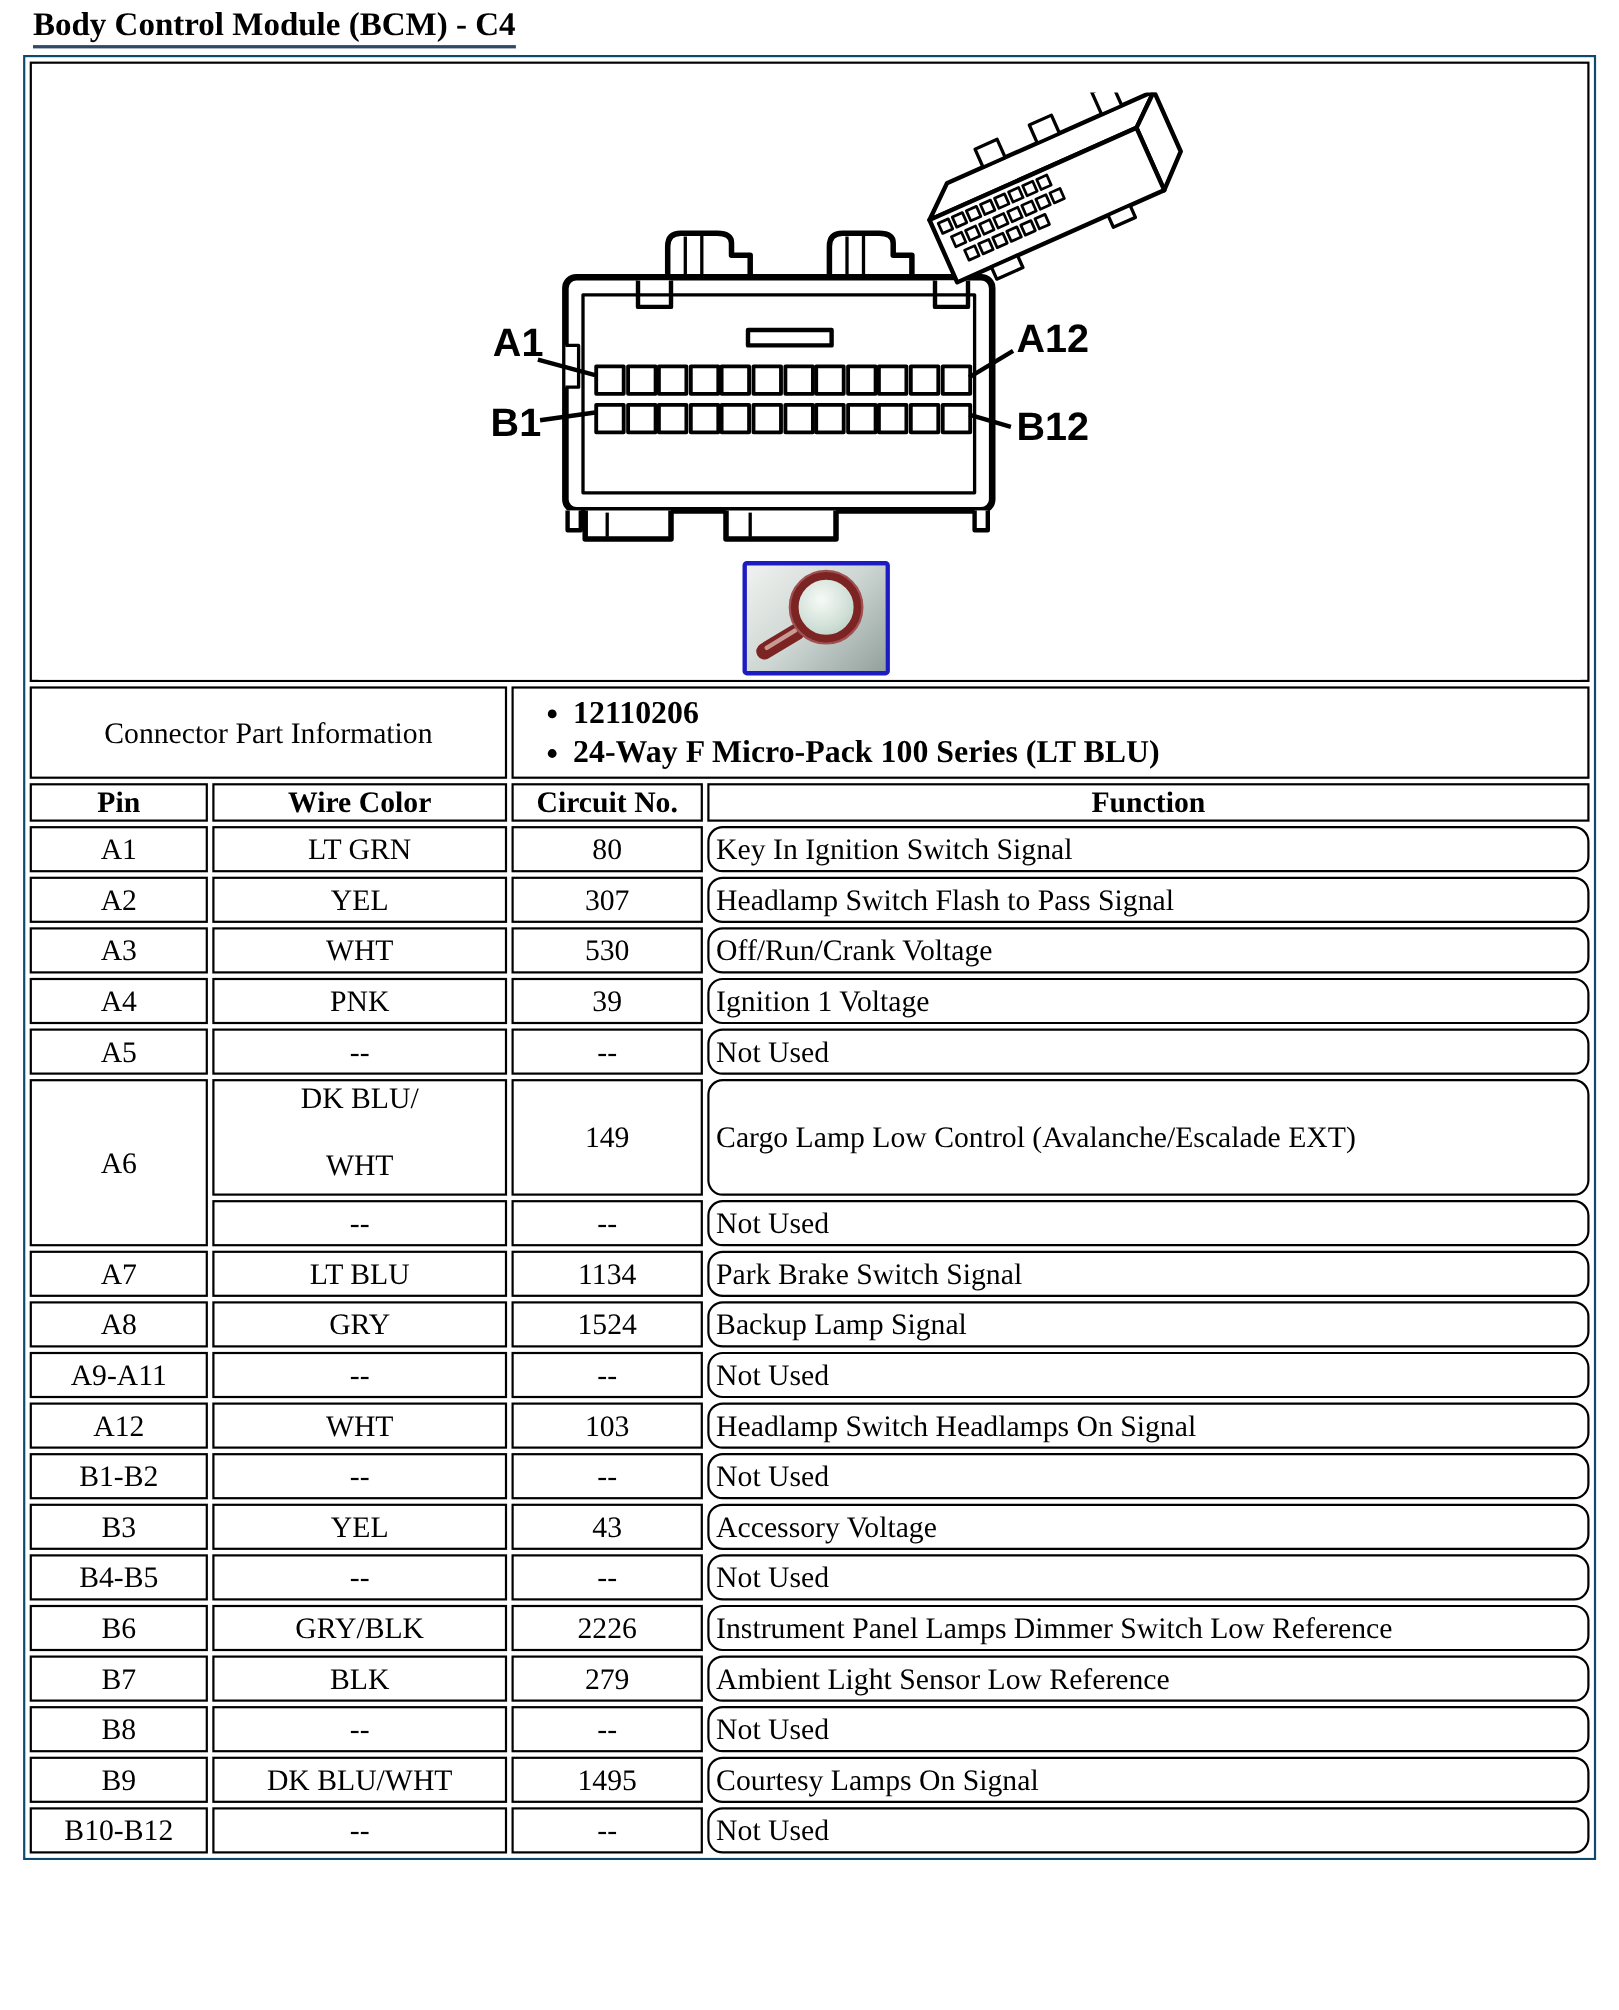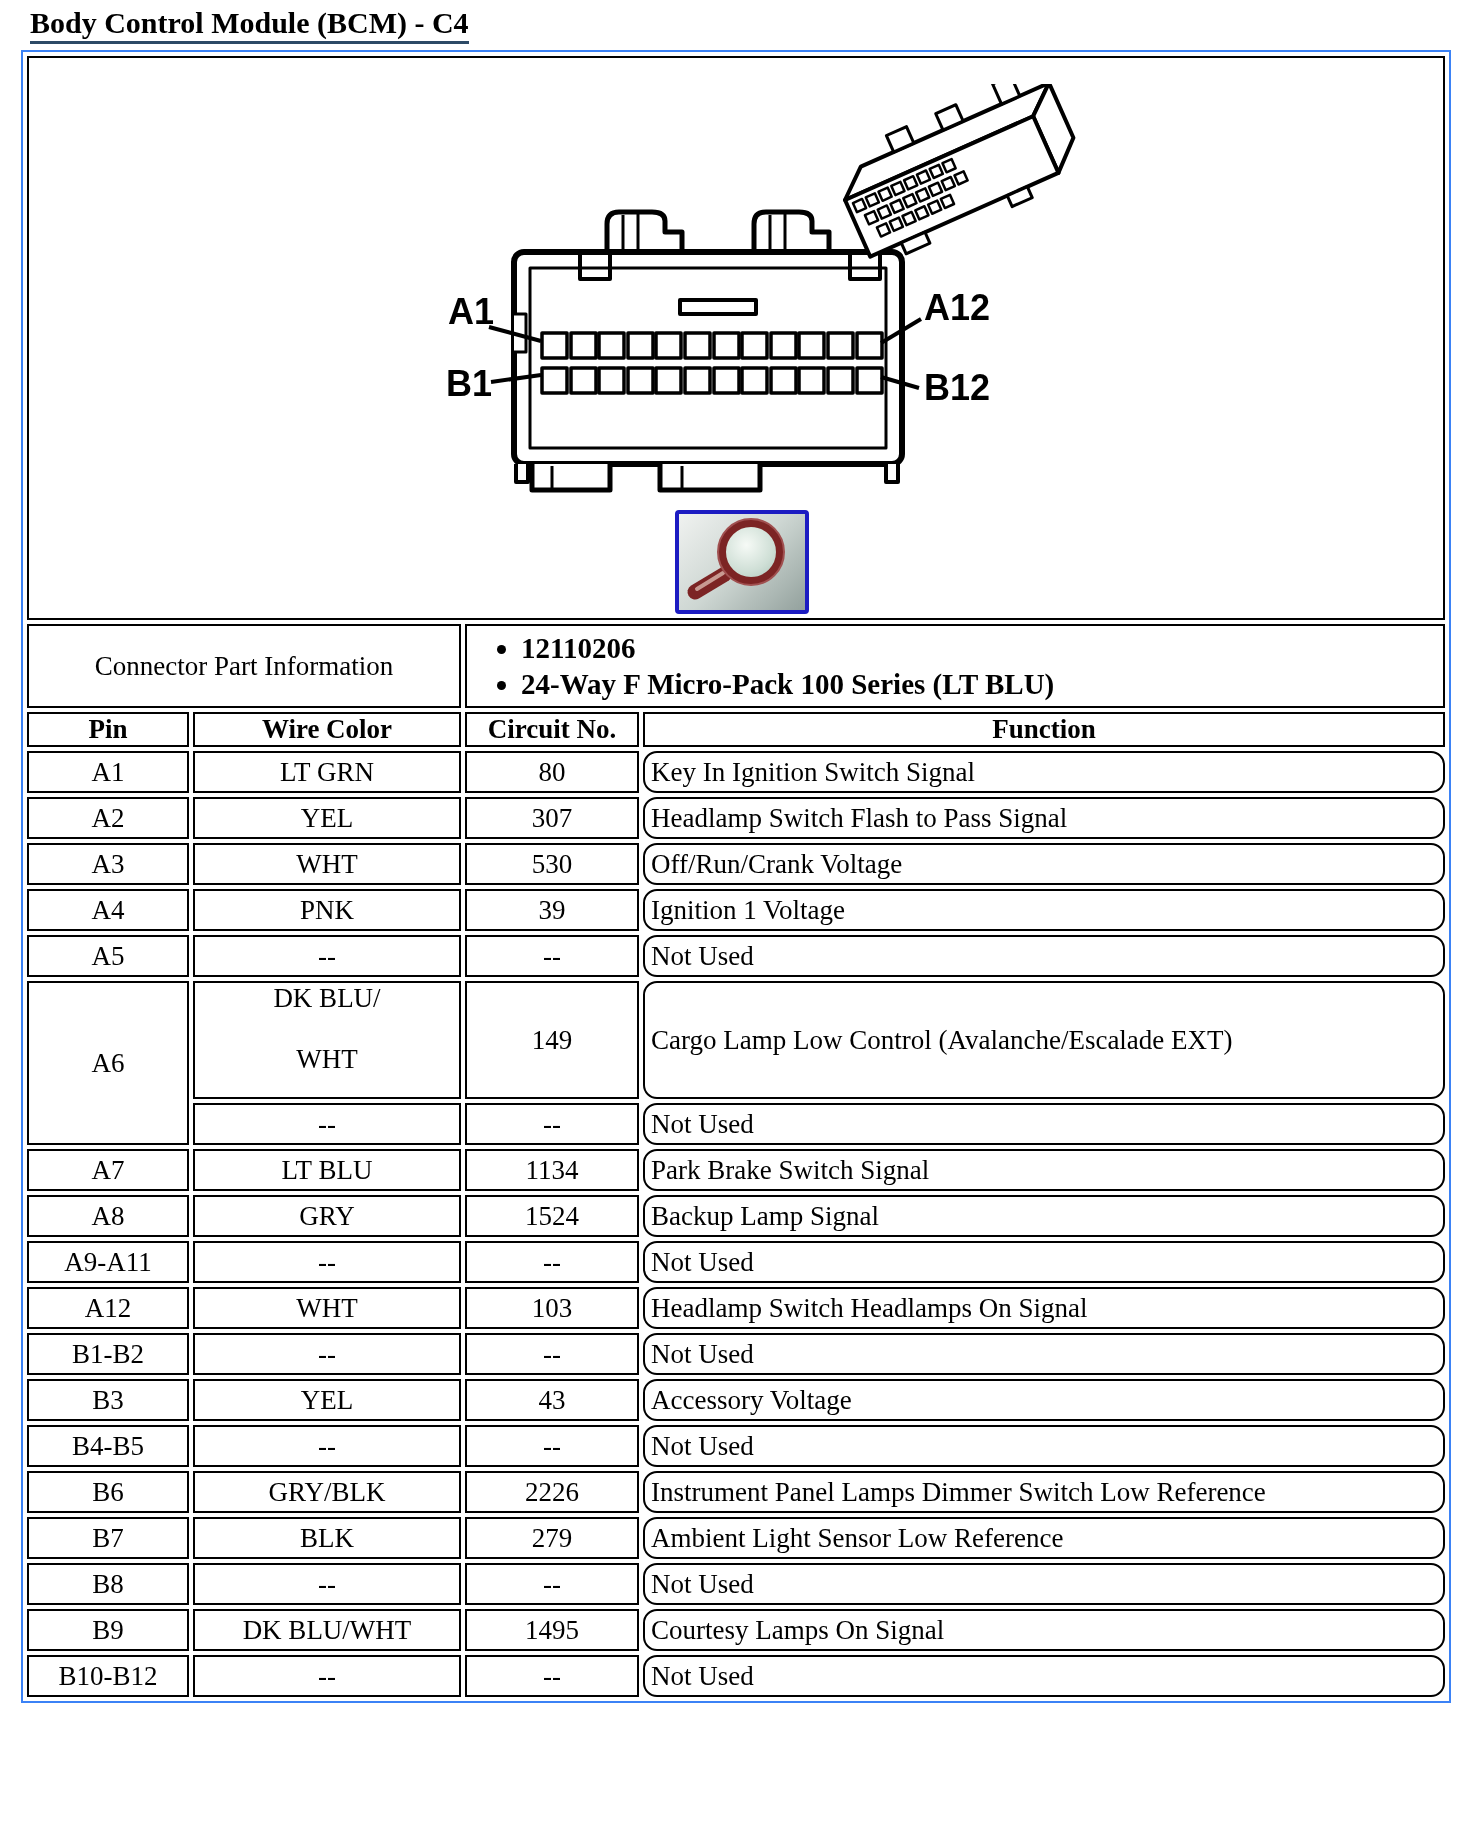--- a/index.html
+++ b/index.html
@@ -3,21 +3,21 @@
 <meta charset="utf-8">
 <style>
   html,body { margin:0; padding:0; background:#fff; width:1472px;
               font-family:"Liberation Serif","DejaVu Serif",serif; color:#000; }
 
   .page-title { display:inline-block; margin:6px 0 6px 30px;
                 font-size:30px; font-weight:bold; color:#000000;
                 border-bottom:3px solid #2d4a66; padding-bottom:1px; }
 
   table.main { table-layout:fixed; width:1430px; margin-left:21px;
-               border:2px solid #3b82f6; border-collapse:separate; border-spacing:4px;
+               border:2px solid #0c4a6e; border-collapse:separate; border-spacing:4px;
                background:#fff; }
   table.main td, table.main th { border:2px solid #000; box-sizing:border-box;
                font-size:27px; padding:0 6px; background:#fff; overflow:hidden; }
 
   td.diagram-cell { padding:0; height:560px; }
   .diagram-area { position:relative; width:100%; height:560px; background:#fff; }
   .front-view  { position:absolute; left:357px; top:142px; width:600px; height:300px; }
   .view-3d     { position:absolute; left:790px; top:26px;  width:272px; height:196px; }
 
   .mag-btn { position:absolute; left:640px; top:452px; width:134px; height:104px;
@@ -30,21 +30,21 @@
                        text-align:center; vertical-align:middle; padding-left:7px;margin-left:46px; }
   td.part-info-vals  { height:84px; vertical-align:middle; }
   .part-bullets { margin:0; padding-left:48px; font-weight:bold; font-size:29px;
                   list-style-type:disc; }
   .part-bullets li { margin:3px 0; }
 
   th { height:26px; font-size:28px; font-weight:bold; text-align:center; }
   td { height:42px; }
   td.c { text-align:center; }
   td.fn { text-align:left; padding-left:7px;border-radius:14px; }
-  tr.tall td { height:118px; }
+  tr.tall td { height:106px; }
   td.wire-stack { vertical-align:top; text-align:center; padding-top:8px; }
   td.wire-stack .w2 { display:block; margin-top:30px; }
   td.pin-span { vertical-align:middle; text-align:center;margin-left:44px; }
 </style>
 </head>
 <body>
 
 
 
 <div class="page-title">Body Control Module (BCM) - C4</div>

